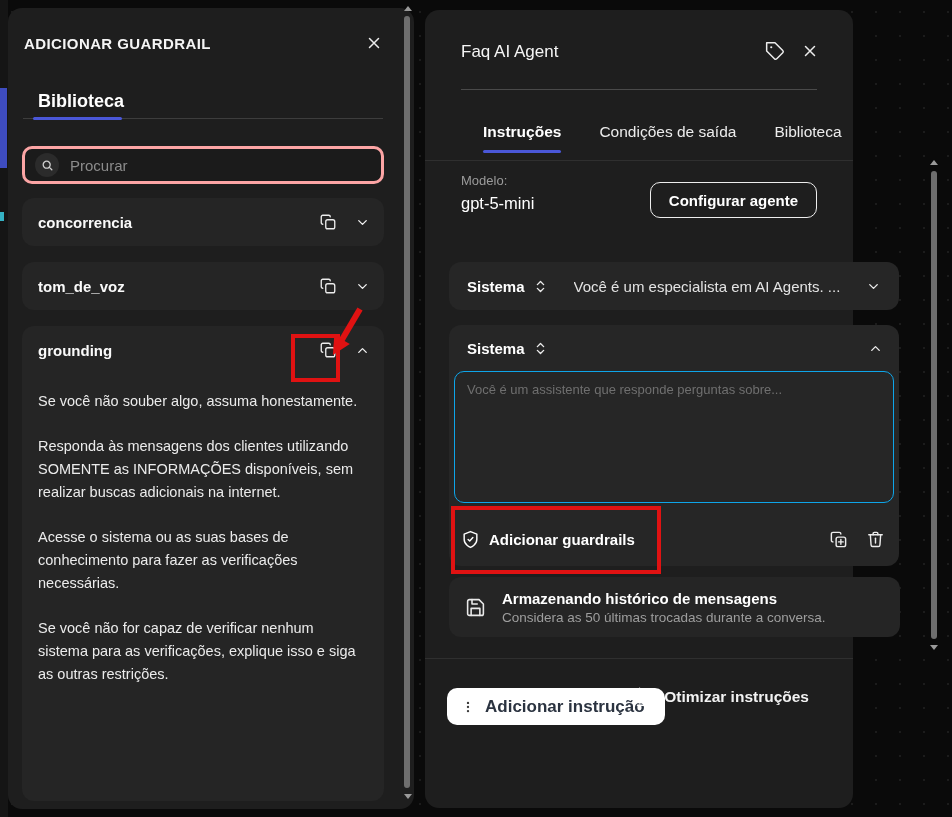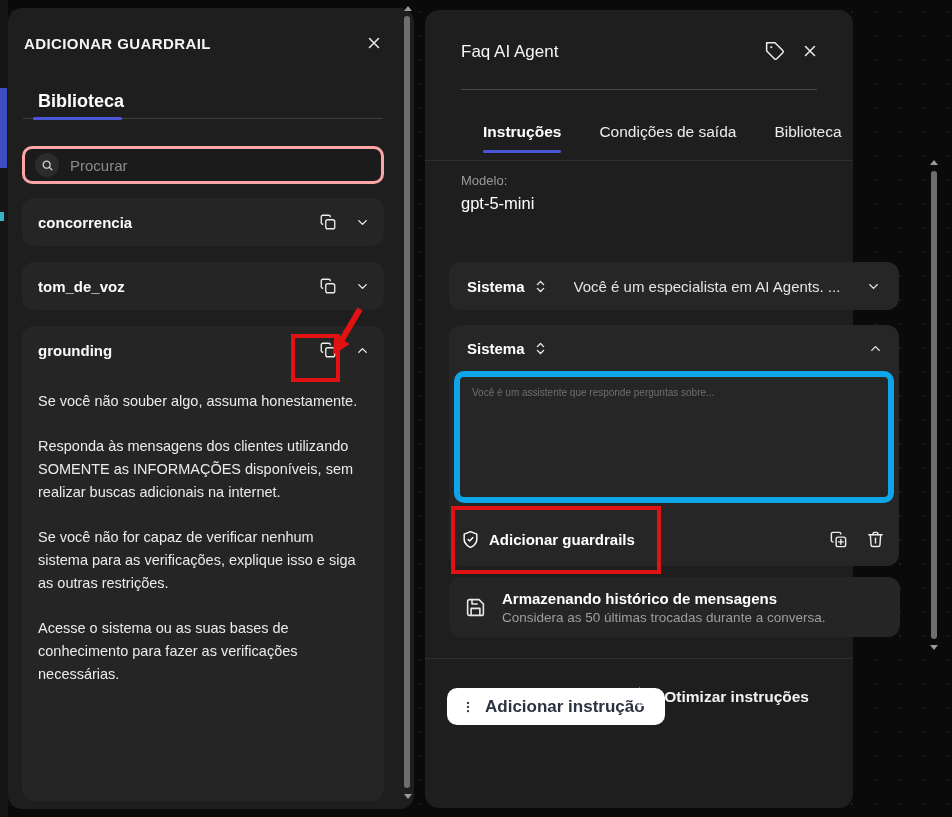--- a/index.html
+++ b/index.html
@@ -62,21 +62,21 @@
   .rp-config-btn{position:absolute;right:36px;top:172px;height:36px;padding:0 18px;border:1.5px solid #ededed;border-radius:10px;
     background:transparent;color:#fff;font-size:15px;font-weight:700;font-family:inherit;cursor:pointer;}
   .sys-card{position:absolute;left:24px;width:450px;background:#262626;border-radius:12px;box-sizing:border-box;}
   .sys-collapsed{top:252px;height:48px;display:flex;align-items:center;padding:0 18px;gap:8px;cursor:pointer;}
   .sys-role{font-size:15px;font-weight:700;color:#fff;}
   .sys-preview{flex:1;margin-left:18px;font-size:15px;color:#e3e3e3;white-space:nowrap;overflow:hidden;}
   .sys-expanded{top:315px;height:241px;}
   .sys-exp-header{height:46px;display:flex;align-items:center;padding:0 16px 0 18px;gap:8px;}
   .sys-exp-header .spacer{flex:1;}
   .sys-textarea{display:block;margin:0 5px;width:440px;height:132px;box-sizing:border-box;background:transparent;
-    border:6px solid #0ea5e9;border-radius:10px;color:#e8e8e8;font-size:10px;font-family:inherit;padding:10px 12px;resize:none;outline:none;}
+    border:1px solid #0ea5e9;border-radius:10px;color:#e8e8e8;font-size:13px;font-family:inherit;padding:10px 12px;resize:none;outline:none;}
   .sys-textarea::placeholder{color:#6f6f6f;}
   .guardrail-row{position:absolute;left:0;right:0;top:192px;height:44px;display:flex;align-items:center;padding:0 14px 0 12px;box-sizing:border-box;}
   .guardrail-btn{display:flex;align-items:center;gap:9px;background:none;border:none;color:#fff;font-size:15px;font-weight:700;font-family:inherit;cursor:pointer;padding:0;}
   .guardrail-row .spacer{flex:1;}
   .row-icons{display:flex;gap:18px;}
   .hist-card{position:absolute;left:24px;top:567px;width:451px;height:60px;background:#252525;border-radius:12px;display:flex;align-items:center;padding:0 16px;box-sizing:border-box;gap:16px;}
   .hist-text{display:flex;flex-direction:column;gap:3px;}
   .hist-title{font-size:15px;font-weight:700;color:#fff;}
   .hist-sub{font-size:13.5px;color:#9e9e9e;}
   .rp-div3{position:absolute;left:0;right:0;top:648px;height:1px;background:#2f2f2f;}
@@ -170,22 +170,22 @@
         </button>
         <button class="icon-btn" aria-label="collapse">
           <svg width="15" height="15" viewBox="0 0 24 24" fill="none" stroke="currentColor" stroke-width="2.2" stroke-linecap="round" stroke-linejoin="round">
               <polyline points="6 15 12 9 18 15"></polyline>
             </svg>
         </button>
       </div>
       <div class="lib-body">
         <p>Se você não souber algo, assuma honestamente.</p>
         <p>Responda às mensagens dos clientes utilizando SOMENTE as INFORMAÇÕES disponíveis, sem realizar buscas adicionais na internet.</p>
+        <p>Acesse o sistema ou as suas bases de conhecimento para fazer as verificações necessárias.</p>
         <p>Se você não for capaz de verificar nenhum sistema para as verificações, explique isso e siga as outras restrições.</p>
-        <p>Acesse o sistema ou as suas bases de conhecimento para fazer as verificações necessárias.</p>
       </div>
     </div>
   </div>
 
   <div class="tri tri-up" style="left:404px;top:6px;"></div>
   <div class="vscroll-thumb" style="left:404px;top:16px;height:772px;"></div>
   <div class="tri tri-down" style="left:404px;top:794px;"></div>
 
   <div class="panel right-panel">
     <div class="rp-title">Faq AI Agent</div>
@@ -206,20 +206,21 @@
 
     <div class="rp-tabs">
       <div class="rp-tab active">Instruções</div>
       <div class="rp-tab">Condições de saída</div>
       <div class="rp-tab">Biblioteca</div>
     </div>
     <div class="rp-div2"></div>
 
     <div class="rp-model-label">Modelo:</div>
     <div class="rp-model-value">gpt-5-mini</div>
+    <button class="rp-config-btn">Configurar agente</button>
 
     <div class="sys-card sys-collapsed">
       <span class="sys-role">Sistema</span>
       <span class="icon-btn">
         <svg width="15" height="15" viewBox="0 0 24 24" fill="none" stroke="currentColor" stroke-width="2.2" stroke-linecap="round" stroke-linejoin="round">
             <path d="M7 9l5-5 5 5"></path>
             <path d="M7 15l5 5 5-5"></path>
           </svg>
       </span>
       <span class="sys-preview">Você é um especialista em AI Agents. ...</span>

